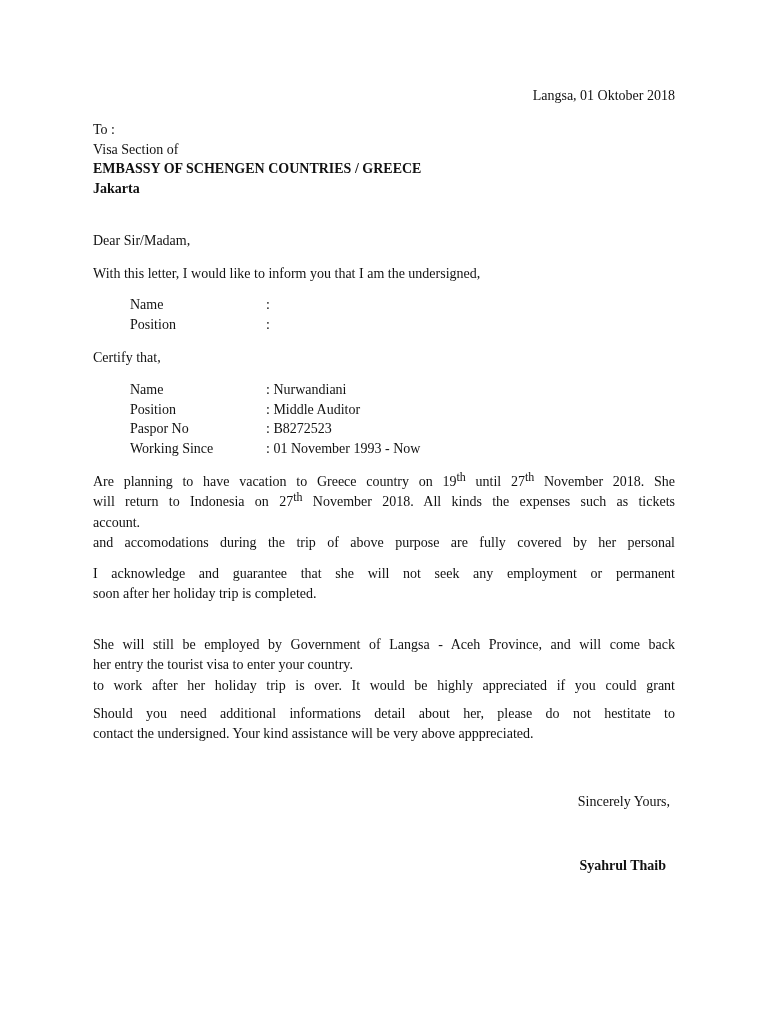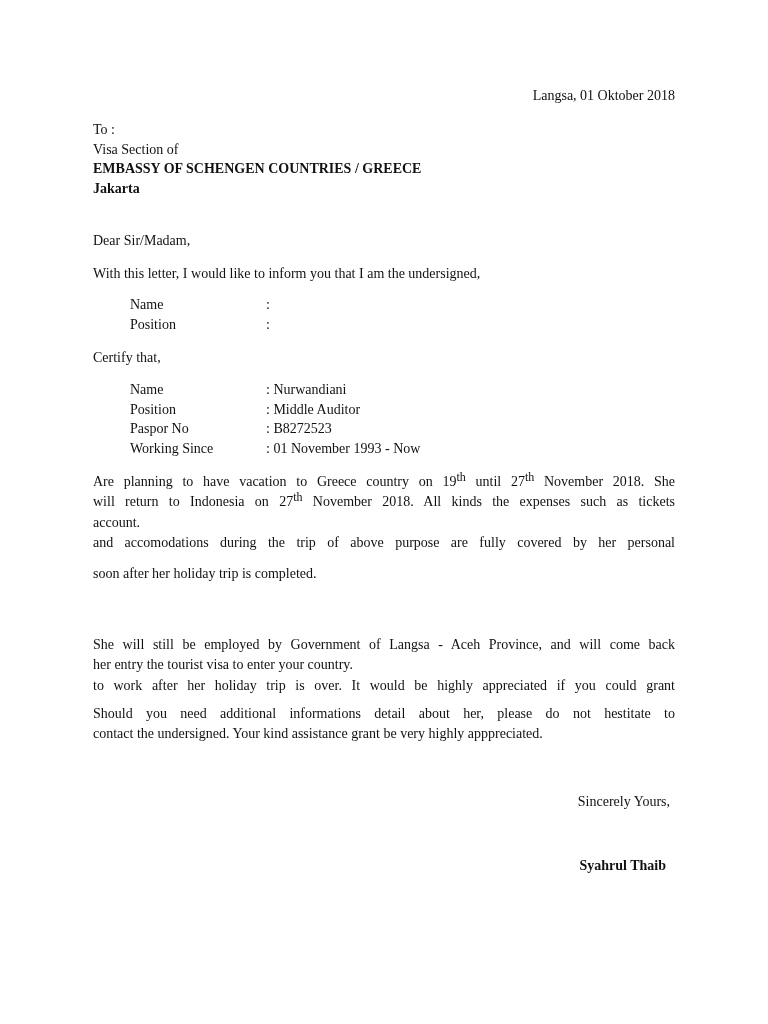--- a/index.html
+++ b/index.html
@@ -69,30 +69,31 @@
   </div>
 
   <div class="just" style="top:472px">
     <span class="l"><span>Are planning to have vacation to Greece country on 19</span><sup>th</sup><span> until 27</span><sup>th</sup><span> November 2018. She</span></span>
     <span class="l"><span>will return to Indonesia on 27</span><sup>th</sup><span> November 2018. All kinds the expenses such as tickets</span></span>
     <span class="l last">account.</span>
     <span class="l">and accomodations during the trip of above purpose are fully covered by her personal</span>
   </div>
 
   <div class="just" style="top:564px">
+    <span class="l">I acknowledge and guarantee that she will not seek any employment or permanent</span>
     <span class="l last">soon after her holiday trip is completed.</span>
   </div>
 
   <div class="just" style="top:635px">
     <span class="l">She will still be employed by Government of Langsa - Aceh Province, and will come back</span>
     <span class="l last">her entry the tourist visa to enter your country.</span>
     <span class="l">to work after her holiday trip is over.  It would be highly appreciated if you could grant</span>
   </div>
 
   <div class="just" style="top:704px">
     <span class="l">Should you need additional informations detail about her, please do not hestitate to</span>
-    <span class="l last">contact the undersigned. Your kind assistance grant be very highly apppreciated.</span>
+    <span class="l last">contact the undersigned. Your kind assistance will be very above apppreciated.</span>
   </div>
 
   <div class="closing" style="top:792px; right:98px">Sincerely Yours,</div>
   <div class="closing bold" style="top:856px; right:102px">Syahrul Thaib</div>
 
 </div>
 
 </body></html>

